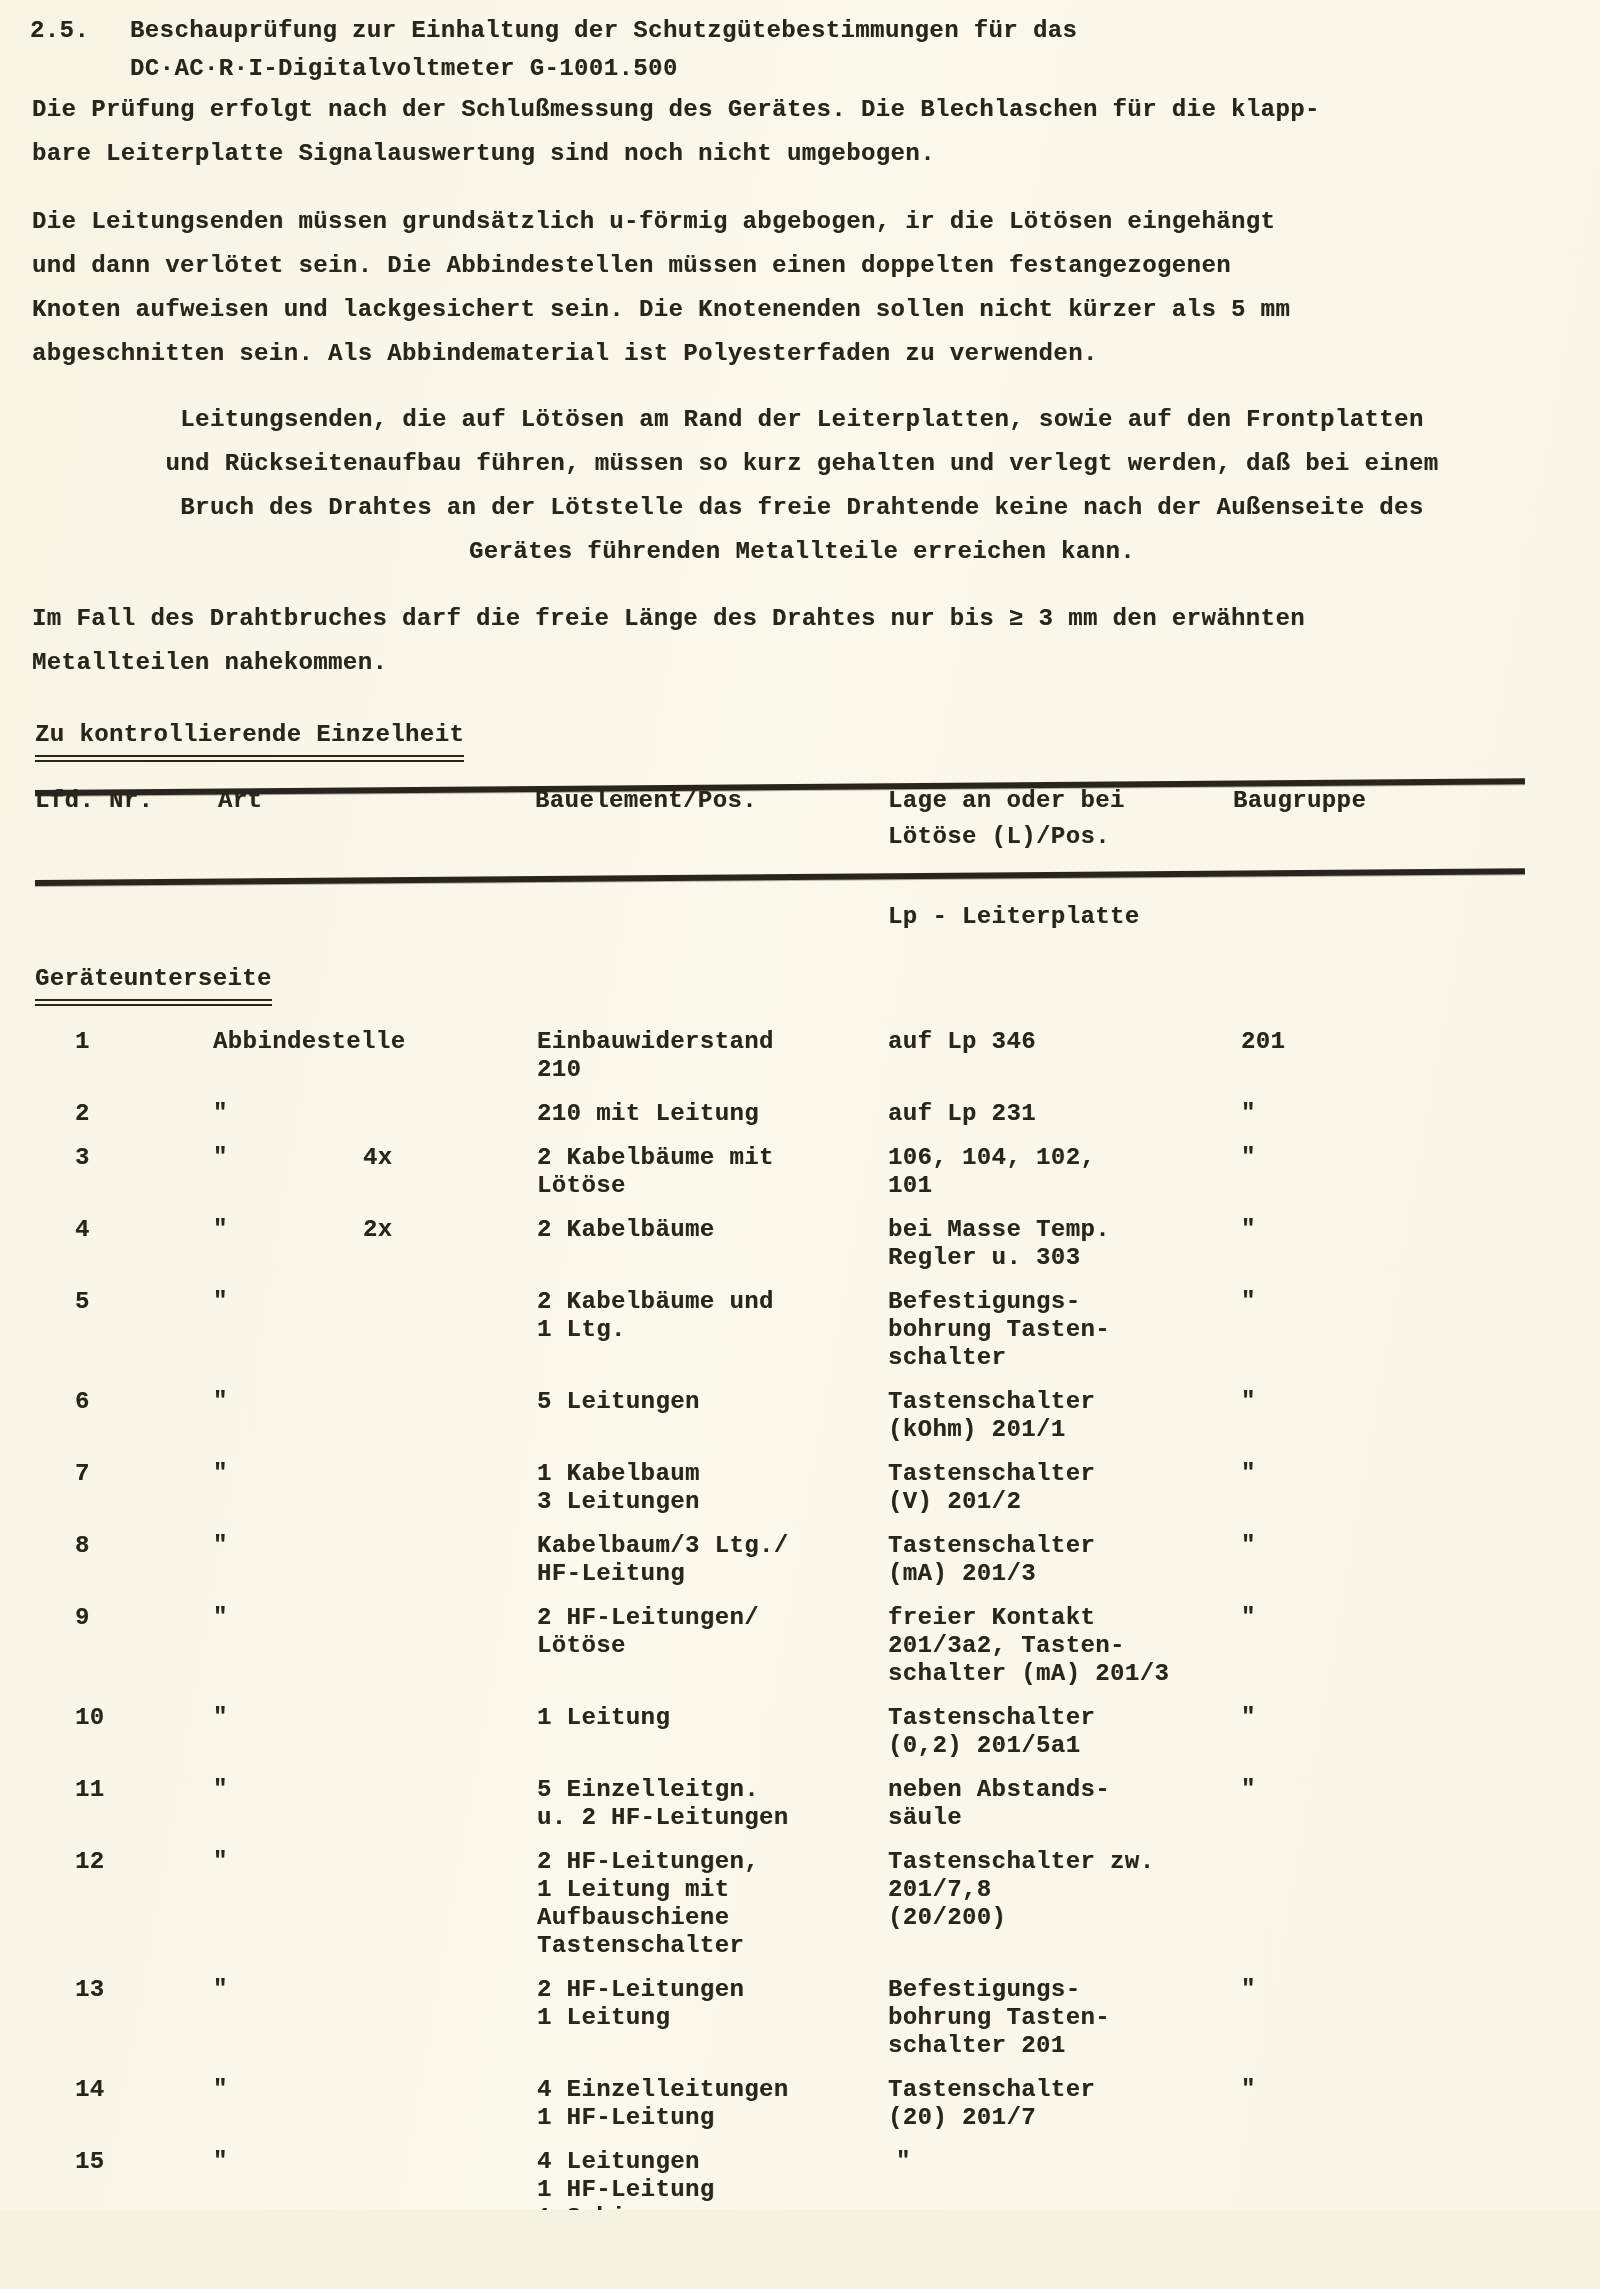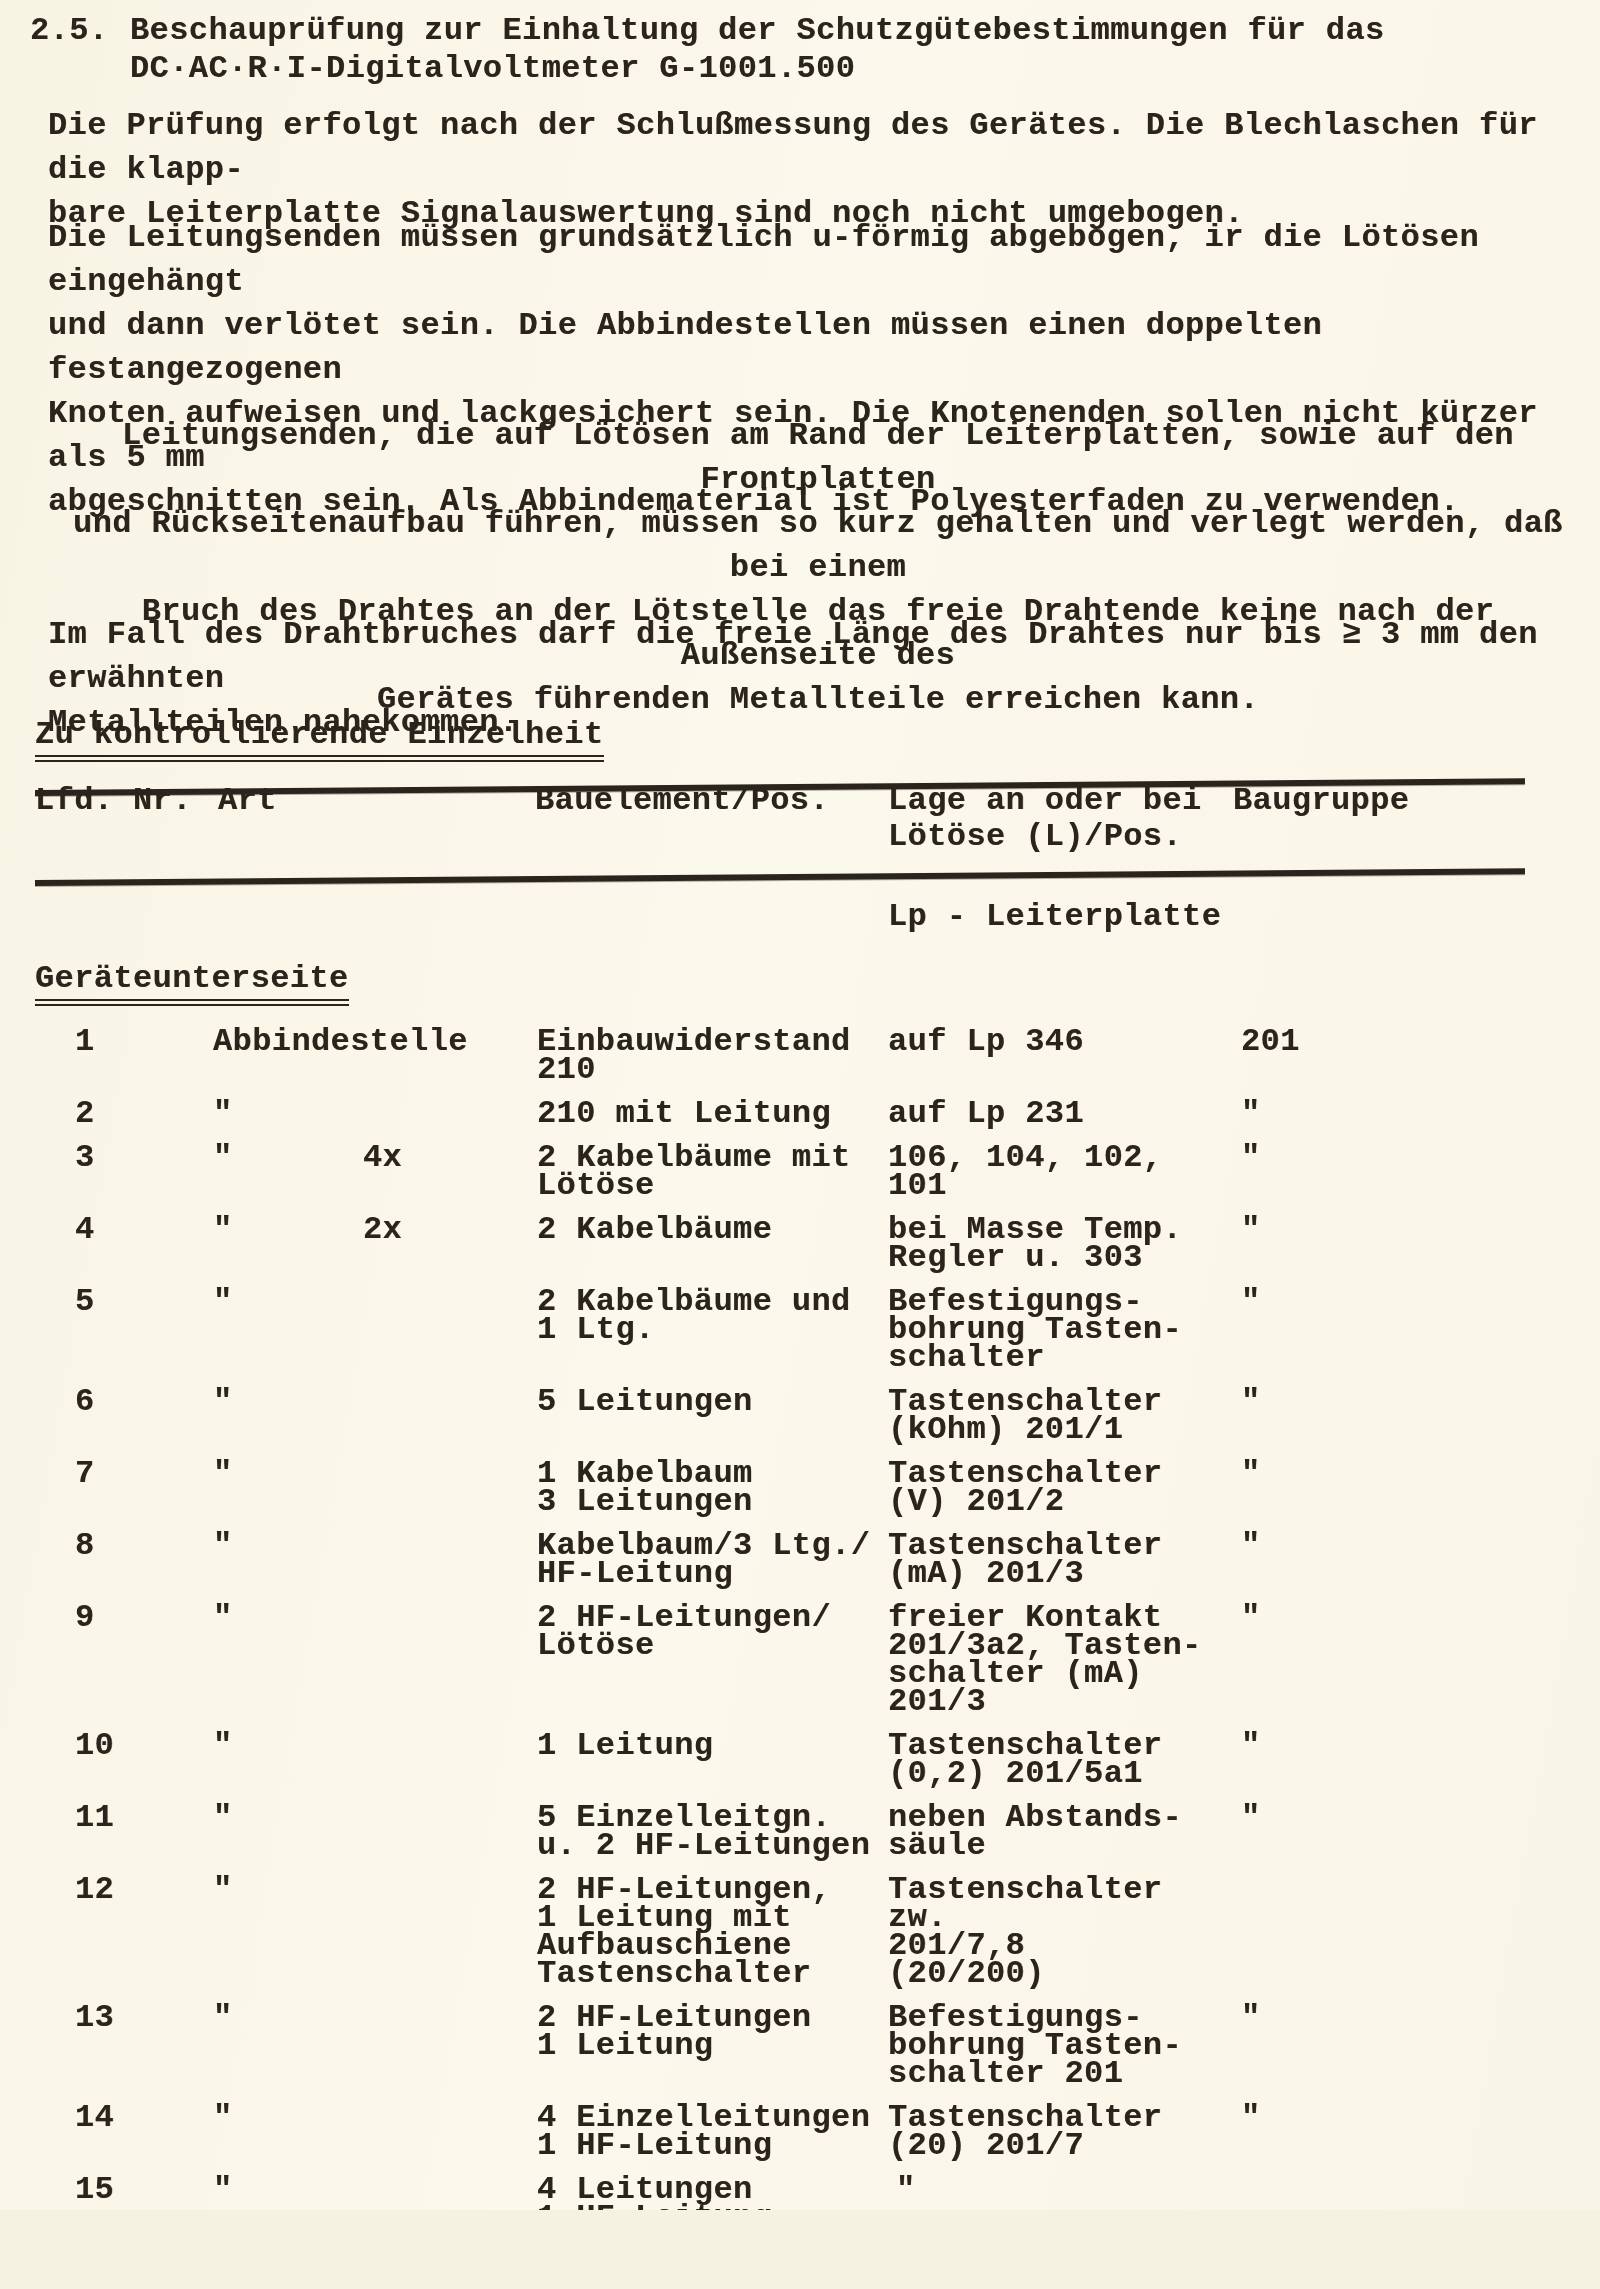--- a/index.html
+++ b/index.html
@@ -6,30 +6,30 @@
   body{
     width:1600px;height:2289px;
     background:#f6f2e2;
     font-family:"Liberation Mono","DejaVu Sans Mono",monospace;
     font-weight:700;
     color:#2a241c;
   }
   .page{
     position:relative;width:1600px;height:2210px;overflow:hidden;
     background:linear-gradient(100deg,#f8f4e4 0%,#fbf8ec 45%,#f9f5e6 100%);
-    font-size:32px;letter-spacing:0.4px;
+    font-size:24px;letter-spacing:0.4px;
     text-shadow:0.3px 0.3px 0.5px rgba(42,36,28,0.45);
   }
   .abs{position:absolute;}
   .pre{white-space:pre-line;}
   
   .heading{top:12px;left:30px;display:flex;line-height:38px;}
   .secnum{width:100px;flex:0 0 100px;}
   
-  .para{left:32px;width:1540px;line-height:44px;margin:16px;}
+  .para{left:32px;width:1540px;line-height:44px;margin:0;}
   .p1{top:88px;}
   .p2{top:200px;}
   .p3{top:398px;text-align:center;}
   .p4{top:597px;}
   
   .ul2{
     display:inline-block;
     padding-bottom:3px;
     border-bottom:7px double #2a241c;
   }

